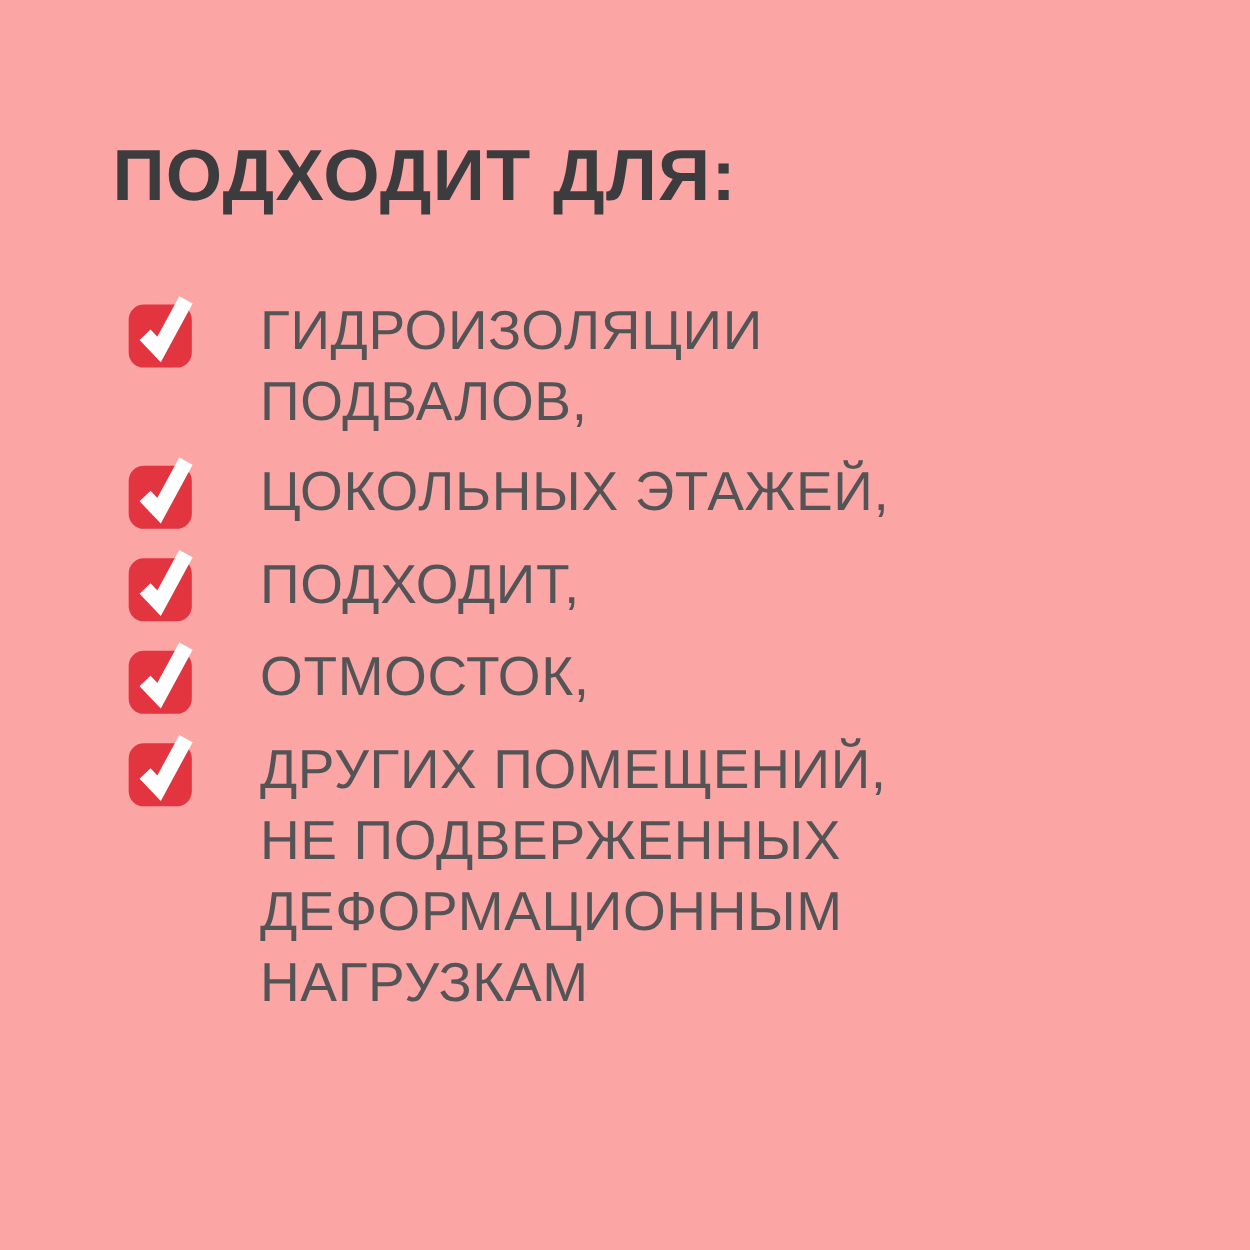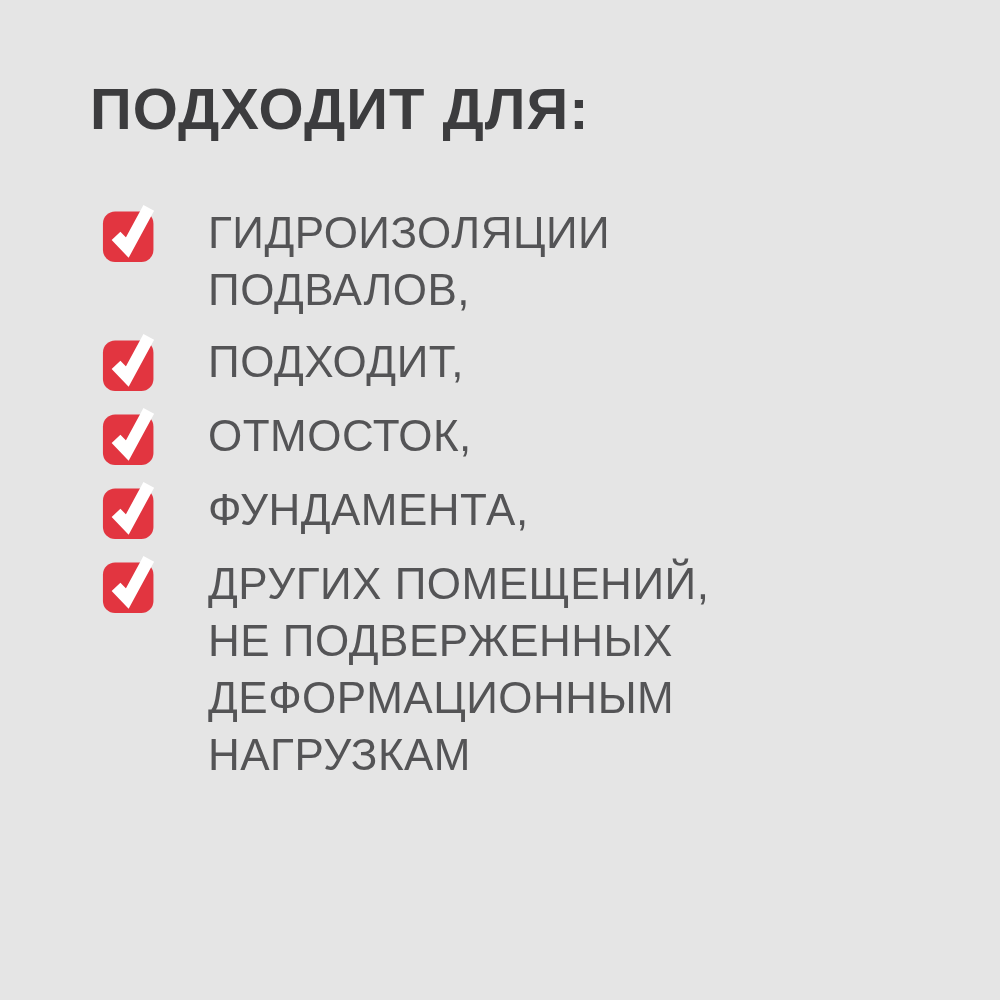--- a/index.html
+++ b/index.html
@@ -4,23 +4,23 @@
 <style>
   html, body {
     margin: 0;
     padding: 0;
     background: #ffffff;
   }
   .page {
     position: relative;
     width: 1000px;
     height: 1000px;
-    background: #e5e5e5;
+    background: #fca5a5;
     box-sizing: border-box;
-    padding: 76px 60px 0 90px;
+    padding: 108px 60px 0 90px;
     font-family: "Liberation Sans", sans-serif;
     overflow: hidden;
   }
   .title {
     margin: 0 0 62px 0;
     font-size: 58px;
     line-height: 66px;
     font-weight: bold;
     letter-spacing: 1px;
     color: #3c3c3e;
@@ -69,20 +69,29 @@
       <span class="check-box">
         <svg width="58" height="58" viewBox="0 0 62 62" xmlns="http://www.w3.org/2000/svg">
           <rect x="1" y="7" width="54" height="54" rx="13" fill="#e23540"></rect>
           <path d="M15 33 L27 45.5 L50 3" fill="none" stroke="#ffffff" stroke-width="13" stroke-linejoin="miter"></path>
         </svg>
       </span>
       <span class="item-label">ГИДРОИЗОЛЯЦИИ
 ПОДВАЛОВ,</span>
     </li>
 
+    <li class="check-row">
+      <span class="check-box">
+        <svg width="58" height="58" viewBox="0 0 62 62" xmlns="http://www.w3.org/2000/svg">
+          <rect x="1" y="7" width="54" height="54" rx="13" fill="#e23540"></rect>
+          <path d="M15 33 L27 45.5 L50 3" fill="none" stroke="#ffffff" stroke-width="13" stroke-linejoin="miter"></path>
+        </svg>
+      </span>
+      <span class="item-label">ЦОКОЛЬНЫХ ЭТАЖЕЙ,</span>
+    </li>
 
     <li class="check-row">
       <span class="check-box">
         <svg width="58" height="58" viewBox="0 0 62 62" xmlns="http://www.w3.org/2000/svg">
           <rect x="1" y="7" width="54" height="54" rx="13" fill="#e23540"></rect>
           <path d="M15 33 L27 45.5 L50 3" fill="none" stroke="#ffffff" stroke-width="13" stroke-linejoin="miter"></path>
         </svg>
       </span>
       <span class="item-label">ПОДХОДИТ,</span>
     </li>
@@ -91,29 +100,20 @@
     <li class="check-row">
       <span class="check-box">
         <svg width="58" height="58" viewBox="0 0 62 62" xmlns="http://www.w3.org/2000/svg">
           <rect x="1" y="7" width="54" height="54" rx="13" fill="#e23540"></rect>
           <path d="M15 33 L27 45.5 L50 3" fill="none" stroke="#ffffff" stroke-width="13" stroke-linejoin="miter"></path>
         </svg>
       </span>
       <span class="item-label">ОТМОСТОК,</span>
     </li>
 
-    <li class="check-row">
-      <span class="check-box">
-        <svg width="58" height="58" viewBox="0 0 62 62" xmlns="http://www.w3.org/2000/svg">
-          <rect x="1" y="7" width="54" height="54" rx="13" fill="#e23540"></rect>
-          <path d="M15 33 L27 45.5 L50 3" fill="none" stroke="#ffffff" stroke-width="13" stroke-linejoin="miter"></path>
-        </svg>
-      </span>
-      <span class="item-label">ФУНДАМЕНТА,</span>
-    </li>
 
     <li class="check-row">
       <span class="check-box">
         <svg width="58" height="58" viewBox="0 0 62 62" xmlns="http://www.w3.org/2000/svg">
           <rect x="1" y="7" width="54" height="54" rx="13" fill="#e23540"></rect>
           <path d="M15 33 L27 45.5 L50 3" fill="none" stroke="#ffffff" stroke-width="13" stroke-linejoin="miter"></path>
         </svg>
       </span>
       <span class="item-label">ДРУГИХ ПОМЕЩЕНИЙ,
 НЕ ПОДВЕРЖЕННЫХ

